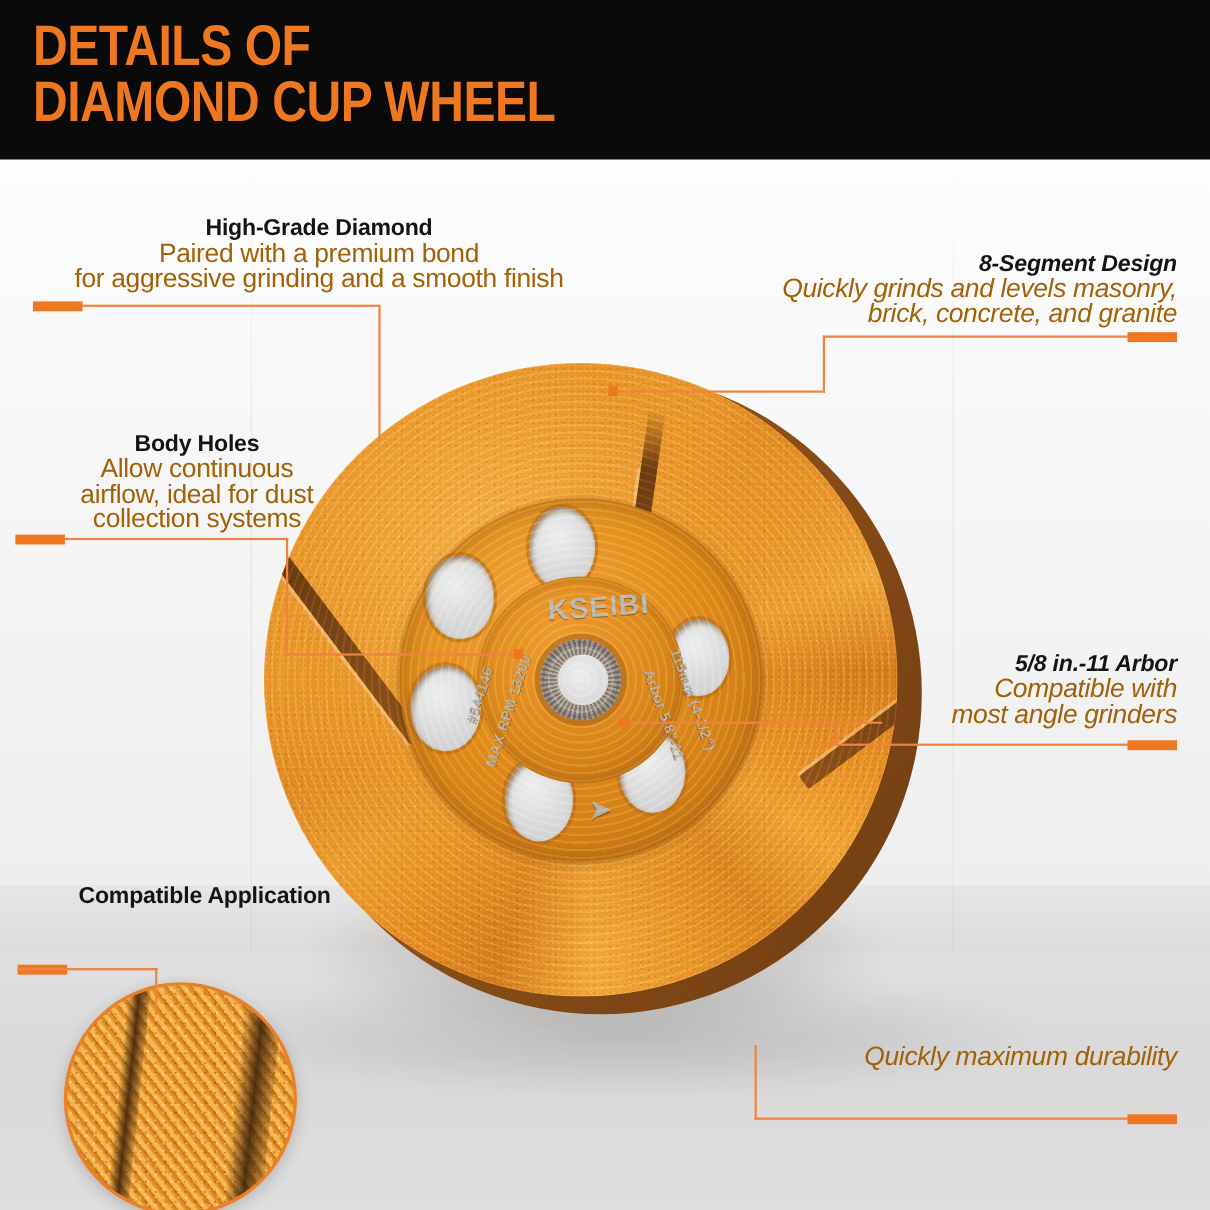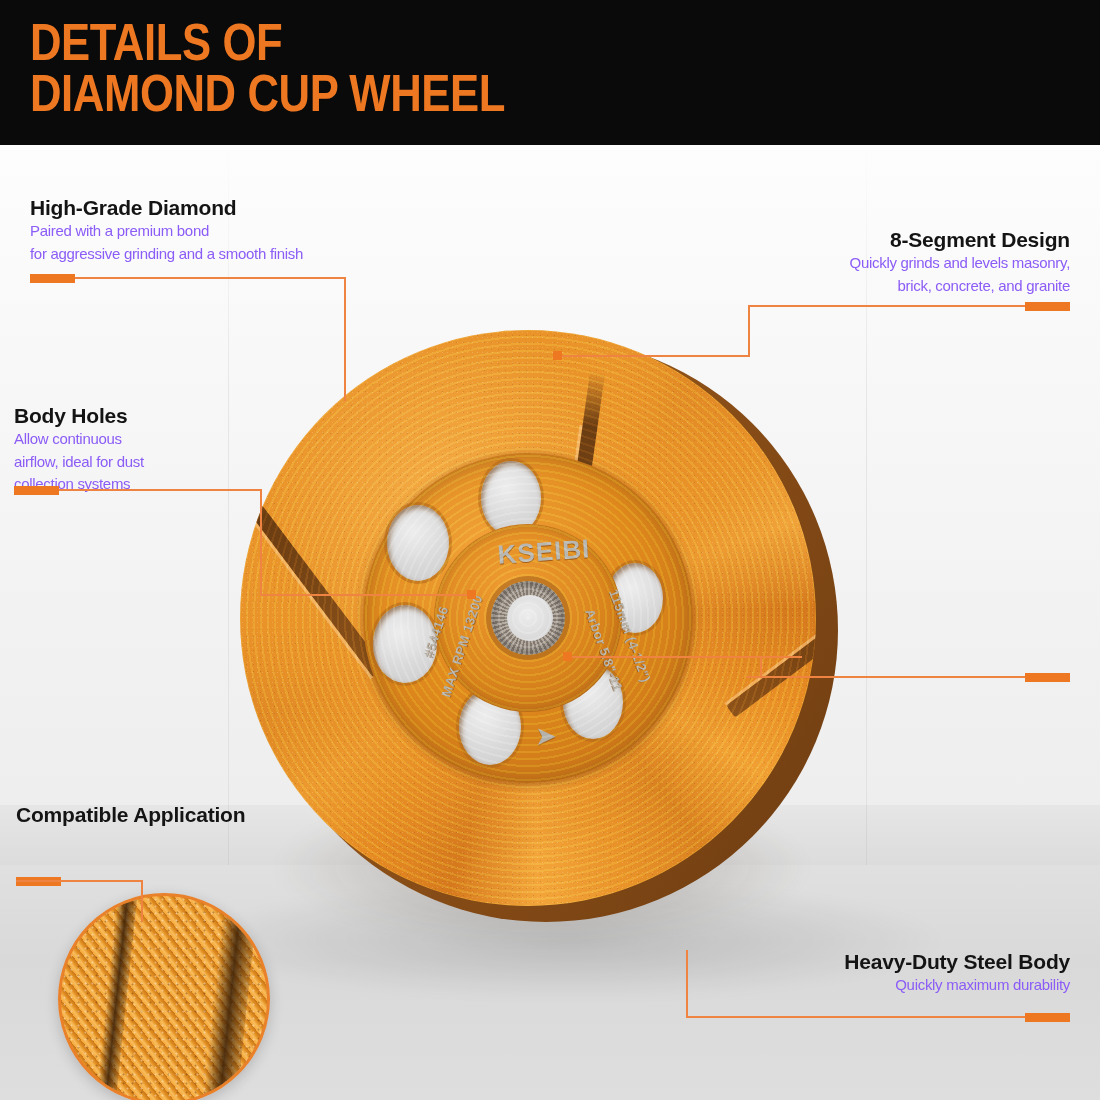--- a/index.html
+++ b/index.html
@@ -61,28 +61,28 @@
   .callout{ position:absolute; }
   .callout .title{
     font-weight:bold;
     font-size:21px;
     color:#141414;
     letter-spacing:-.2px;
     line-height:24px;
     white-space:nowrap;
   }
   .callout .desc{
-    font-size:15px;
-    color:#8b5cf6;
+    font-size:24px;
+    color:#a16207;
     line-height:22.5px;
     letter-spacing:-.3px;
     white-space:pre-line;
   }
-  .callout.left  .title,.callout.left  .desc{ text-align:left; }
-  .callout.right .title,.callout.right .desc{ text-align:right; }
+  .callout.left  .title,.callout.left  .desc{ text-align:center; }
+  .callout.right .title,.callout.right .desc{ text-align:right;font-style:italic; }
 
   
   .rule{ position:absolute; height:2px; background:#ef8341; }
   .stub{ position:absolute; height:9px; background:#ee7722; }
   .conn{ position:absolute; background:#ef8341; }
   .conn.h{ height:2px; }
   .conn.v{ width:2px; }
   .marker{ position:absolute; width:9px; height:9px; background:#ee7722; }
 
   
@@ -311,47 +311,51 @@
     <div class="title">8-Segment Design</div>
     <div class="desc">Quickly grinds and levels masonry,
 brick, concrete, and granite</div>
   </div>
   <div class="rule" style="left:748px; top:305px; width:322px;"></div>
   <div class="stub" style="left:1025px; top:302px; width:45px;"></div>
   <div class="conn v" style="left:748px; top:305px; height:52px;"></div>
   <div class="conn h" style="left:560px; top:355px; width:190px;"></div>
   <div class="marker" style="left:553px; top:351px;"></div>
 
-  <div class="callout left" style="left:14px; top:404px; width:330px;">
+  <div class="callout left" style="left:14px; top:392px; width:330px;">
     <div class="title">Body Holes</div>
     <div class="desc">Allow continuous
 airflow, ideal for dust
 collection systems</div>
   </div>
   <div class="rule" style="left:14px; top:489px; width:248px;"></div>
   <div class="stub" style="left:14px; top:486px; width:45px;"></div>
   <div class="conn v" style="left:260px; top:489px; height:107px;"></div>
   <div class="conn h" style="left:260px; top:594px; width:212px;"></div>
   <div class="marker" style="left:467px; top:590px;"></div>
 
+  <div class="callout right" style="left:700px; top:592px; width:370px;">
+    <div class="title">5/8 in.-11 Arbor</div>
+    <div class="desc">Compatible with
+most angle grinders</div>
+  </div>
   <div class="rule" style="left:746px; top:676px; width:324px;"></div>
   <div class="stub" style="left:1025px; top:673px; width:45px;"></div>
   <div class="conn h" style="left:568px; top:656px; width:234px;"></div>
   <div class="conn v" style="left:760px; top:656px; height:22px;"></div>
   <div class="marker" style="left:563px; top:652px;"></div>
 
   <div class="callout left" style="left:16px; top:803px; width:340px;">
     <div class="title">Compatible Application</div>
   </div>
   <div class="rule" style="left:16px; top:880px; width:127px;"></div>
   <div class="stub" style="left:16px; top:877px; width:45px;"></div>
   <div class="conn h" style="left:16px; top:880px; width:127px;"></div>
   <div class="conn v" style="left:141px; top:880px; height:42px;"></div>
 
   <div class="callout right" style="left:700px; top:950px; width:370px;">
-    <div class="title">Heavy-Duty Steel Body</div>
     <div class="desc">Quickly maximum durability</div>
   </div>
   <div class="rule" style="left:686px; top:1016px; width:384px;"></div>
   <div class="stub" style="left:1025px; top:1013px; width:45px;"></div>
   <div class="conn v" style="left:686px; top:950px; height:68px;"></div>
 
 </div>
 
 </body></html>

